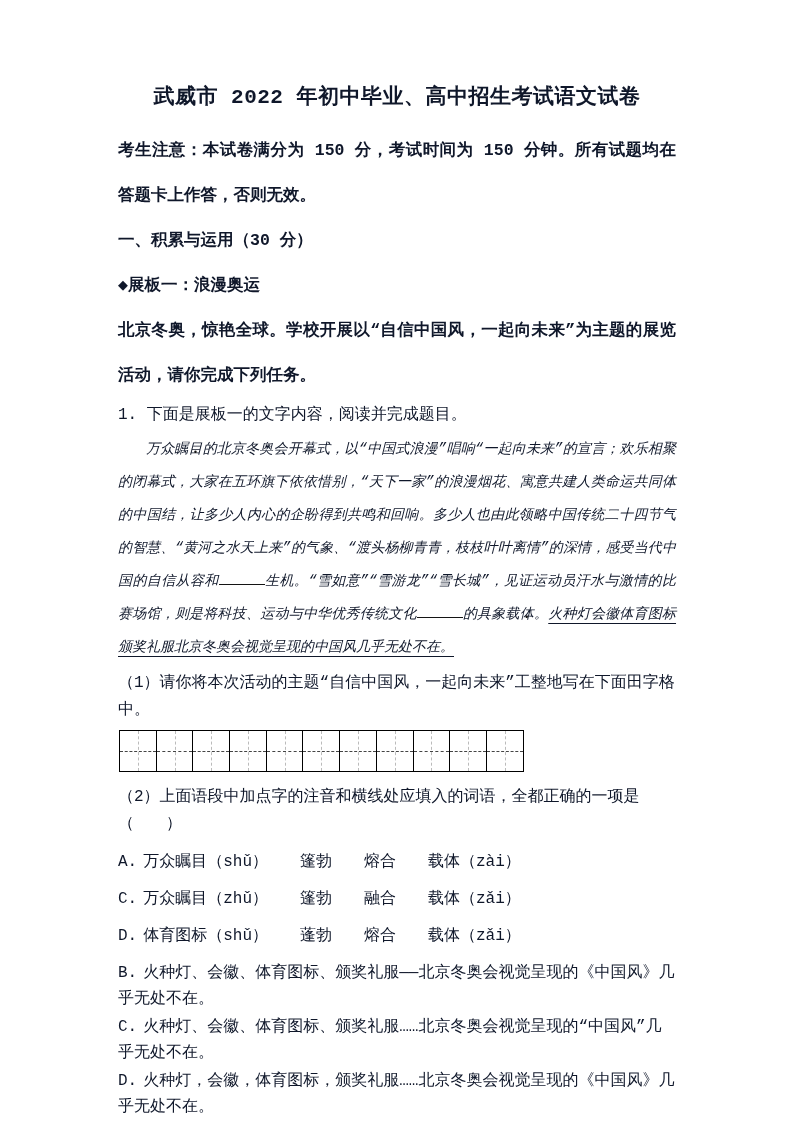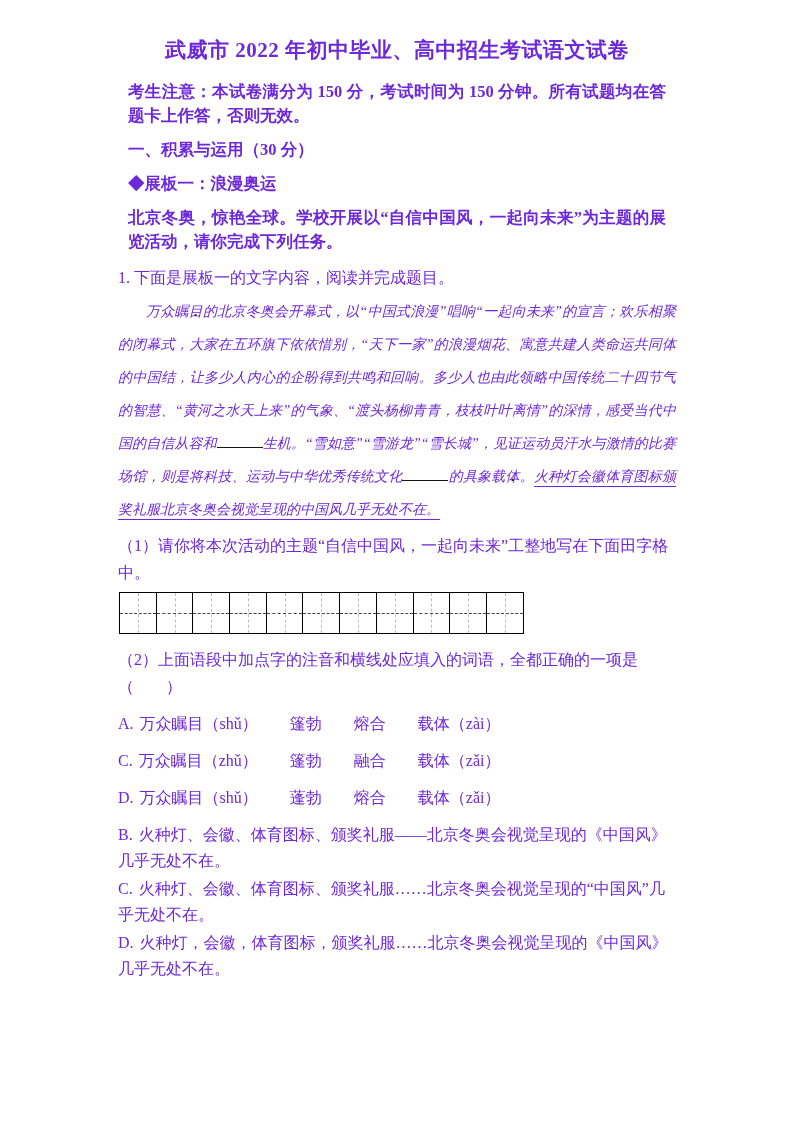--- a/index.html
+++ b/index.html
@@ -1,26 +1,26 @@
 <!DOCTYPE html>
 <html><head>
 <meta charset="utf-8">
 <style>
   html,body{margin:0;padding:0;background:#fff;}
   .page{
     width:793px;height:1122px;background:#fff;box-sizing:border-box;
-    padding:36px 117px 40px 118px;
-    font-family:Liberation Serif, serif;
-    color:#6d28d9;overflow:hidden;
+    padding:84px 117px 40px 118px;
+    font-family:Liberation Mono, monospace;
+    color:#0f172a;overflow:hidden;
   }
   .page-title{
     font-size:21px;font-weight:bold;text-align:center;
     margin:0 0 16px 0;line-height:28px;letter-spacing:0.5px;
   }
-  .bold-para{font-weight:bold;font-size:16.5px;line-height:24px;margin:10px;text-align:justify;}
+  .bold-para{font-weight:bold;font-size:16.5px;line-height:45px;margin:0;text-align:justify;}
   .stem{font-size:16px;line-height:27px;margin:4px 0;}
   .passage{
     font-size:14px;line-height:33px;margin:2px 0 6px 0;
     text-align:justify;text-indent:2em;font-style:italic;
   }
   .dot-under{position:relative;}
   .dot-under::after{
     content:"•";position:absolute;left:50%;transform:translateX(-50%);
     bottom:-13px;font-size:9px;font-style:normal;color:#141414;
   }
@@ -76,20 +76,20 @@
       <div class="tz-cell"></div>
       <div class="tz-cell"></div>
       <div class="tz-cell"></div>
       <div class="tz-cell"></div>
     </div>
 
   <p class="stem">（2）上面语段中加点字的注音和横线处应填入的词语，全都正确的一项是（　　）</p>
 
   <p class="option"><span class="opt-label">A.</span><span>万众瞩目（shǔ）　　篷勃　　熔合　　载体（zài）</span></p>
   <p class="option"><span class="opt-label">C.</span><span>万众瞩目（zhǔ）　　篷勃　　融合　　载体（zǎi）</span></p>
-  <p class="option"><span class="opt-label">D.</span><span>万众瞩目（shǔ）　　蓬勃　　熔合　　载体（zǎi）</span></p>
+  <p class="option"><span class="opt-label">D.</span><span>体育图标（shǔ）　　蓬勃　　熔合　　载体（zǎi）</span></p>
 
 
   <p class="option q3-option"><span class="opt-label">B.</span><span>火种灯、会徽、体育图标、颁奖礼服——北京冬奥会视觉呈现的《中国风》几乎无处不在。</span></p>
   <p class="option q3-option"><span class="opt-label">C.</span><span>火种灯、会徽、体育图标、颁奖礼服……北京冬奥会视觉呈现的“中国风”几乎无处不在。</span></p>
   <p class="option q3-option"><span class="opt-label">D.</span><span>火种灯，会徽，体育图标，颁奖礼服……北京冬奥会视觉呈现的《中国风》几乎无处不在。</span></p>
 
 </div>
 
 </body></html>

